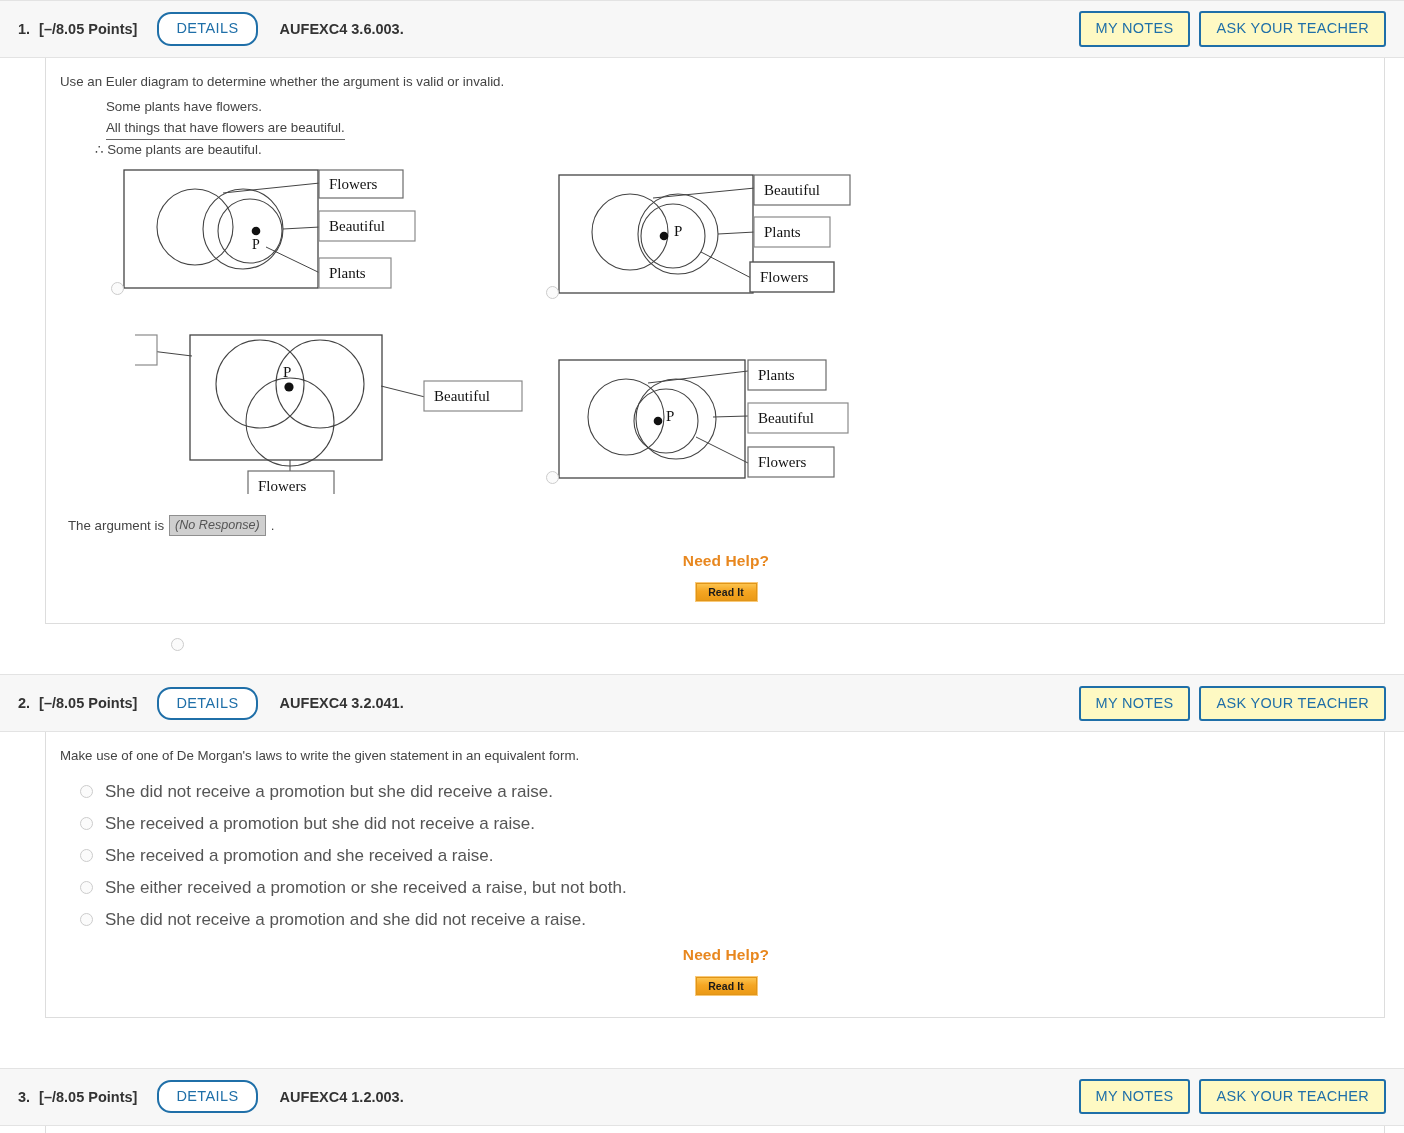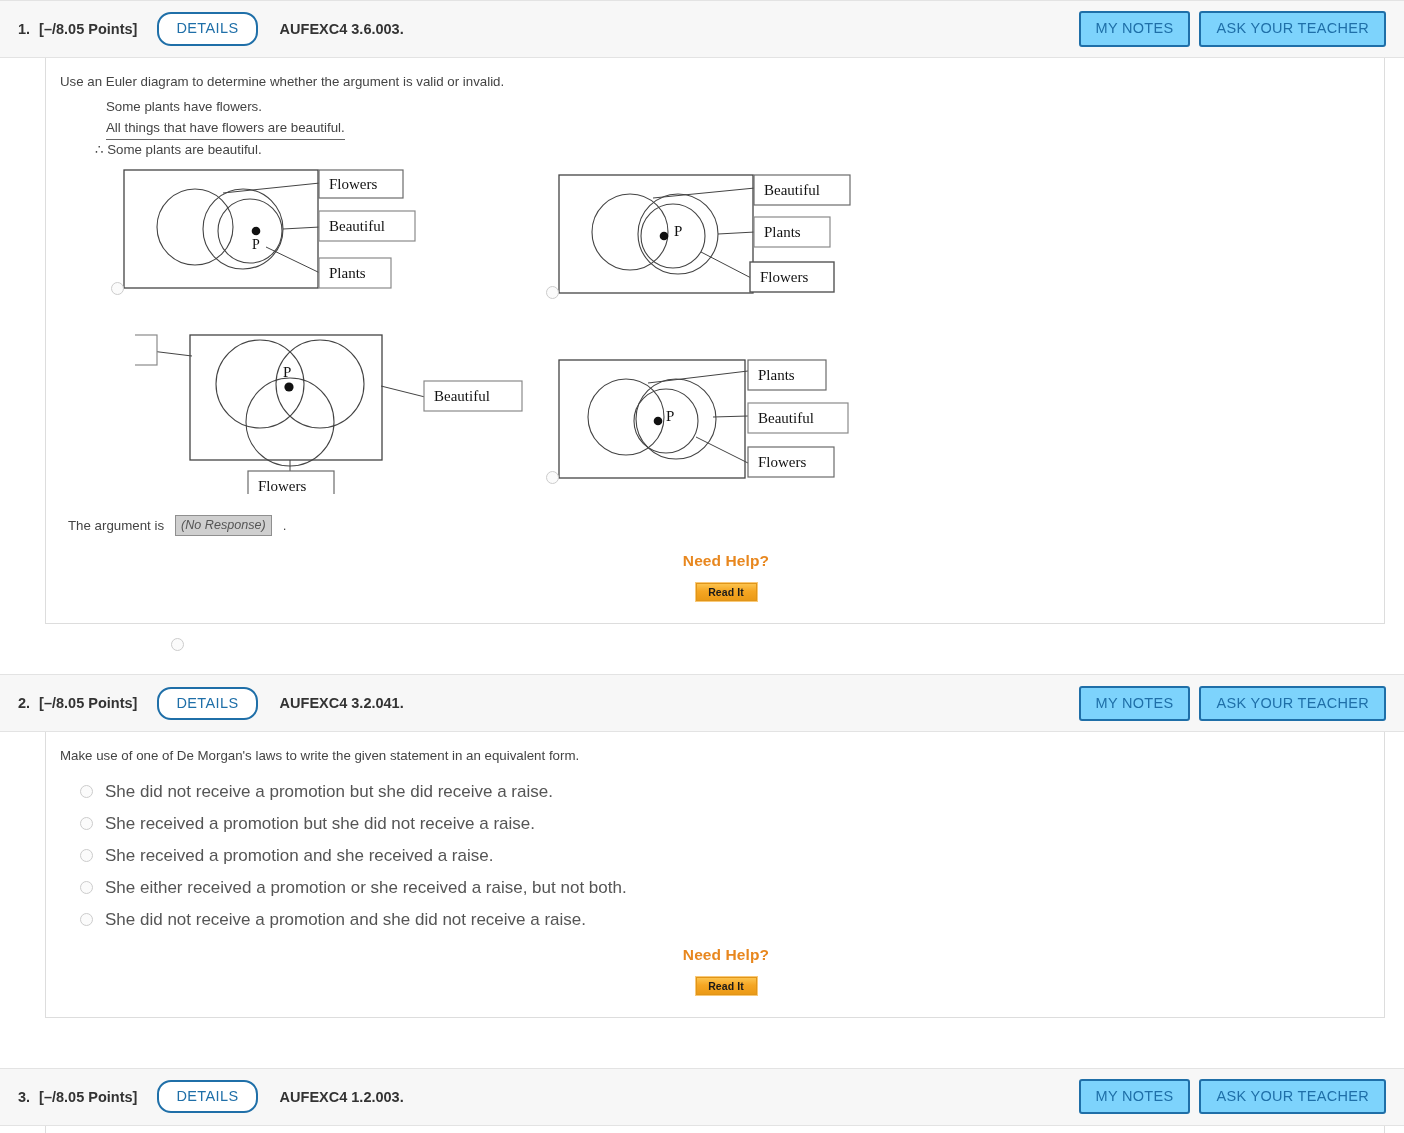--- a/index.html
+++ b/index.html
@@ -72,21 +72,21 @@
   .q-header-right {
     margin-left: auto;
     display: flex;
     gap: 9px;
     align-items: center;
   }
   .hdr-btn {
     box-sizing: border-box;
     border: 2px solid #1f6fa8;
     border-radius: 3px;
-    background: #7dd3fc;
+    background: #fef9c3;
     color: #1f6fa8;
     font-size: 14.5px;
     letter-spacing: 0.3px;
     padding: 8px 15px 9px 15px;
     cursor: pointer;
     line-height: 1;
     white-space: nowrap;
     font-family: "Liberation Sans", sans-serif;
   }
 
@@ -136,21 +136,21 @@
     font-family: "Liberation Serif", serif;
   }
 
   
   .answer-line {
     font-size: 13.3px;
     color: #444444;
     margin: 6px 0 0 8px;
     display: flex;
     align-items: center;
-    gap: 11px;
+    gap: 5px;
   }
   .no-response {
     display: inline-block;
     background: #cfcfcf;
     border: 1px solid #8f8f8f;
     color: #555555;
     font-style: italic;
     font-size: 12.6px;
     padding: 1px 5px 2px 5px;
     line-height: 1.3;

